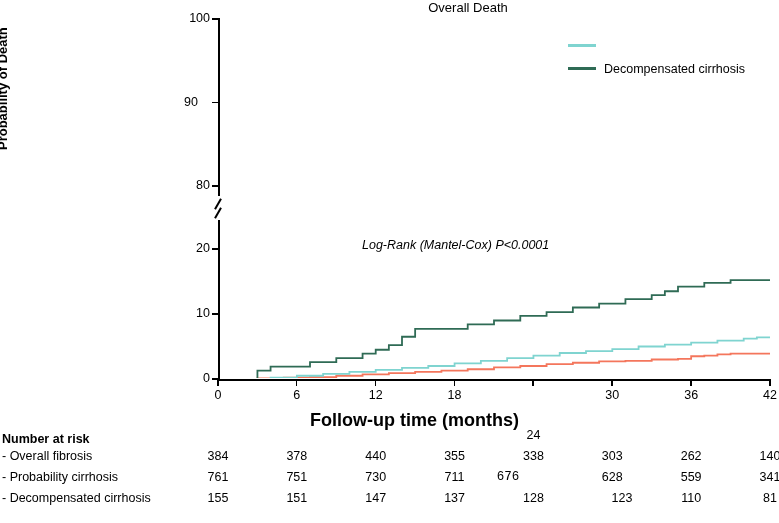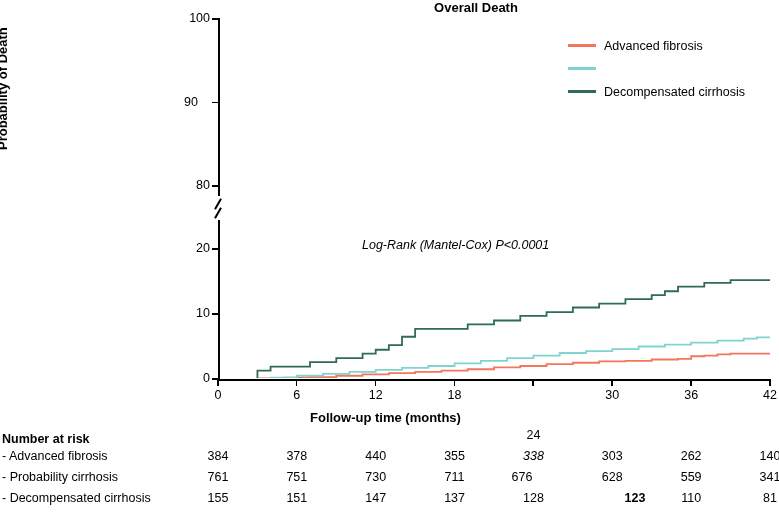--- a/index.html
+++ b/index.html
@@ -16,26 +16,26 @@
     overflow: hidden;
   }
   #root {
     position: absolute;
     left: 0; top: 0;
     width: 779px;
     height: 523px;
   }
   .chart-title {
     position: absolute;
-    left: 356px;
+    left: 348px;
     top: 0px;
     width: 240px;
     text-align: center;
     font-size: 13px;
-    font-weight: bold;
+    font-weight: normal;
   }
   
   #plot {
     position: absolute;
     left: 218px;
     top: 18px;
     width: 552px;
     height: 360px;
   }
   #axis-y-line {
@@ -87,21 +87,21 @@
     transform: rotate(-90deg);
     transform-origin: left top;
     font-size: 13px;
     font-weight: bold;
     white-space: nowrap;
   }
   #xlabel {
     position: absolute;
     left: 310px;
     top: 410px;
-    font-size: 13px;
+    font-size: 18px;
     font-weight: bold;
   }
   
   .break-mark {
     position: absolute;
     width: 12px;
     height: 2px;
     background: #000;
     transform: rotate(-60deg);
   }
@@ -221,64 +221,60 @@
   <svg id="plot" viewBox="0 0 552 360" preserveAspectRatio="none">
       <path d="M 0.00 361.00 L 39.43 361.00 L 39.43 360.35 L 65.71 360.35 L 65.71 359.70 L 92.00 359.70 L 92.00 359.05 L 118.29 359.05 L 118.29 357.75 L 144.57 357.75 L 144.57 356.45 L 170.86 356.45 L 170.86 355.15 L 197.14 355.15 L 197.14 353.85 L 223.43 353.85 L 223.43 352.55 L 249.71 352.55 L 249.71 351.25 L 276.00 351.25 L 276.00 349.30 L 302.29 349.30 L 302.29 348.00 L 328.57 348.00 L 328.57 346.05 L 354.86 346.05 L 354.86 344.75 L 381.14 344.75 L 381.14 343.45 L 407.43 343.45 L 407.43 342.80 L 433.71 342.80 L 433.71 341.50 L 460.00 341.50 L 460.00 340.85 L 473.14 340.85 L 473.14 338.25 L 486.29 338.25 L 486.29 337.60 L 499.43 337.60 L 499.43 336.30 L 512.57 336.30 L 512.57 335.65 L 552.00 335.65 L 552.00 335.65" fill="none" stroke="#f4765c" stroke-width="1.8" stroke-linejoin="miter"></path>
       <path d="M 0.00 361.00 L 52.57 361.00 L 52.57 359.70 L 78.86 359.70 L 78.86 357.75 L 105.14 357.75 L 105.14 355.80 L 131.43 355.80 L 131.43 353.85 L 157.71 353.85 L 157.71 351.90 L 184.00 351.90 L 184.00 349.95 L 210.29 349.95 L 210.29 348.00 L 236.57 348.00 L 236.57 345.40 L 262.86 345.40 L 262.86 342.80 L 289.14 342.80 L 289.14 340.20 L 315.43 340.20 L 315.43 337.60 L 341.71 337.60 L 341.71 335.00 L 368.00 335.00 L 368.00 333.05 L 394.29 333.05 L 394.29 331.10 L 420.57 331.10 L 420.57 328.50 L 446.86 328.50 L 446.86 326.55 L 473.14 326.55 L 473.14 324.60 L 499.43 324.60 L 499.43 322.65 L 525.71 322.65 L 525.71 320.70 L 538.86 320.70 L 538.86 319.40 L 552.00 319.40 L 552.00 319.40" fill="none" stroke="#7fd4d0" stroke-width="1.8" stroke-linejoin="miter"></path>
       <path d="M 0.00 361.00 L 39.43 361.00 L 39.43 352.55 L 52.57 352.55 L 52.57 348.65 L 78.86 348.65 L 78.86 348.65 L 92.00 348.65 L 92.00 344.10 L 118.29 344.10 L 118.29 340.20 L 144.57 340.20 L 144.57 335.65 L 157.71 335.65 L 157.71 331.75 L 170.86 331.75 L 170.86 327.20 L 184.00 327.20 L 184.00 318.75 L 197.14 318.75 L 197.14 310.95 L 236.57 310.95 L 236.57 310.95 L 249.71 310.95 L 249.71 306.40 L 276.00 306.40 L 276.00 302.50 L 302.29 302.50 L 302.29 297.95 L 328.57 297.95 L 328.57 294.05 L 354.86 294.05 L 354.86 289.50 L 381.14 289.50 L 381.14 285.60 L 407.43 285.60 L 407.43 281.05 L 433.71 281.05 L 433.71 277.15 L 446.86 277.15 L 446.86 273.25 L 460.00 273.25 L 460.00 268.70 L 486.29 268.70 L 486.29 264.80 L 512.57 264.80 L 512.57 262.20 L 552.00 262.20 L 552.00 262.20" fill="none" stroke="#2f6b55" stroke-width="1.8" stroke-linejoin="miter"></path>
     </svg>
 
   <div id="annotation">Log-Rank (Mantel-Cox) P&lt;0.0001</div>
 
   <div id="legend">
       <div class="legend-row">
-        <div class="legend-swatch" style="background: rgb(244, 118, 92);"></div>
-        <div class="legend-label">Advanced fibrosis</div>
-      </div>
-      <div class="legend-row">
         <div class="legend-swatch" style="background: rgb(127, 212, 208);"></div>
       </div>
       <div class="legend-row">
         <div class="legend-swatch" style="background: rgb(47, 107, 85);"></div>
         <div class="legend-label">Decompensated cirrhosis</div>
       </div>
     </div>
 
   <div id="risk-table">
     <div id="risk-title">Number at risk</div>
     <div id="risk-rows">
         <div class="risk-row">
-          <div class="risk-label">- Advanced fibrosis</div>
+          <div class="risk-label">- Overall fibrosis</div>
           <div class="risk-val" style="left: 195px;">384</div>
           <div class="risk-val" style="left: 273.857px;">378</div>
           <div class="risk-val" style="left: 352.714px;">440</div>
           <div class="risk-val" style="left: 431.571px;">355</div>
-          <div class="risk-val" style="left: 510.429px; font-style: italic;">338</div>
+          <div class="risk-val" style="left: 510.429px;">338</div>
           <div class="risk-val" style="left: 589.286px;">303</div>
           <div class="risk-val" style="left: 668.143px;">262</div>
           <div class="risk-val" style="left: 747px;">140</div>
         </div>
         <div class="risk-row">
           <div class="risk-label">- Probability cirrhosis</div>
           <div class="risk-val" style="left: 195px;">761</div>
           <div class="risk-val" style="left: 273.857px;">751</div>
           <div class="risk-val" style="left: 352.714px;">730</div>
           <div class="risk-val" style="left: 431.571px;">711</div>
-          <div class="risk-val" style="left: 499px;">676</div>
+          <div class="risk-val" style="left: 485px; font-family: Liberation Mono, monospace;">676</div>
           <div class="risk-val" style="left: 589.286px;">628</div>
           <div class="risk-val" style="left: 668.143px;">559</div>
           <div class="risk-val" style="left: 747px;">341</div>
         </div>
         <div class="risk-row">
           <div class="risk-label">- Decompensated cirrhosis</div>
           <div class="risk-val" style="left: 195px;">155</div>
           <div class="risk-val" style="left: 273.857px;">151</div>
           <div class="risk-val" style="left: 352.714px;">147</div>
           <div class="risk-val" style="left: 431.571px;">137</div>
           <div class="risk-val" style="left: 510.429px;">128</div>
-          <div class="risk-val" style="left: 612px; font-weight: bold;">123</div>
+          <div class="risk-val" style="left: 599px;">123</div>
           <div class="risk-val" style="left: 668.143px;">110</div>
           <div class="risk-val" style="left: 747px;">81</div>
         </div>
       </div>
   </div>
 
 </div>
 
 </body></html>

